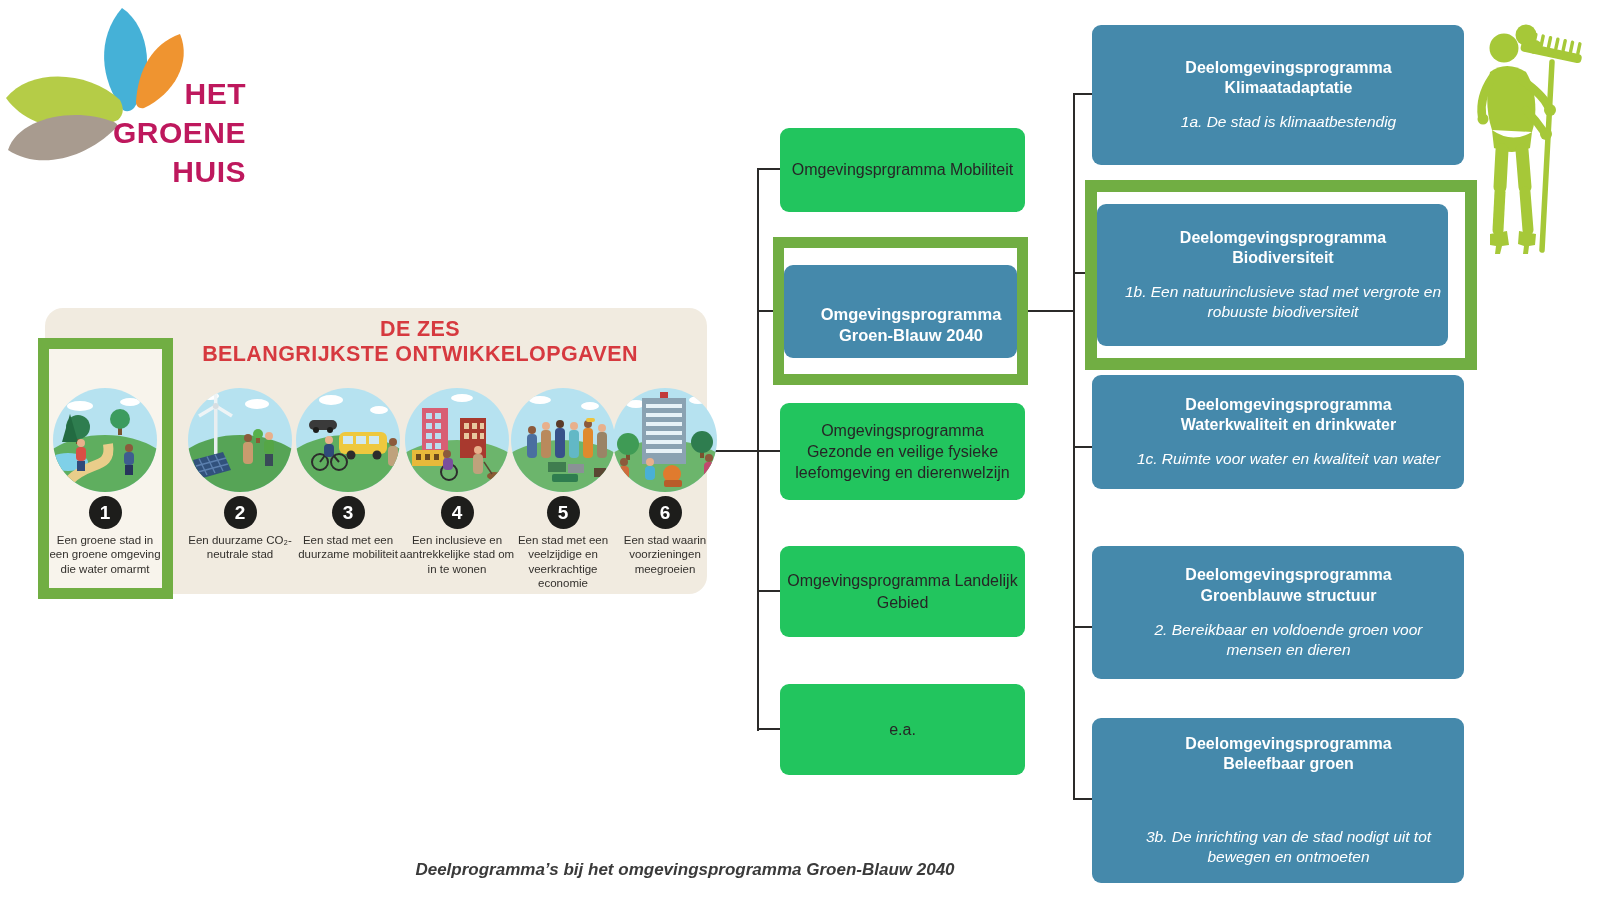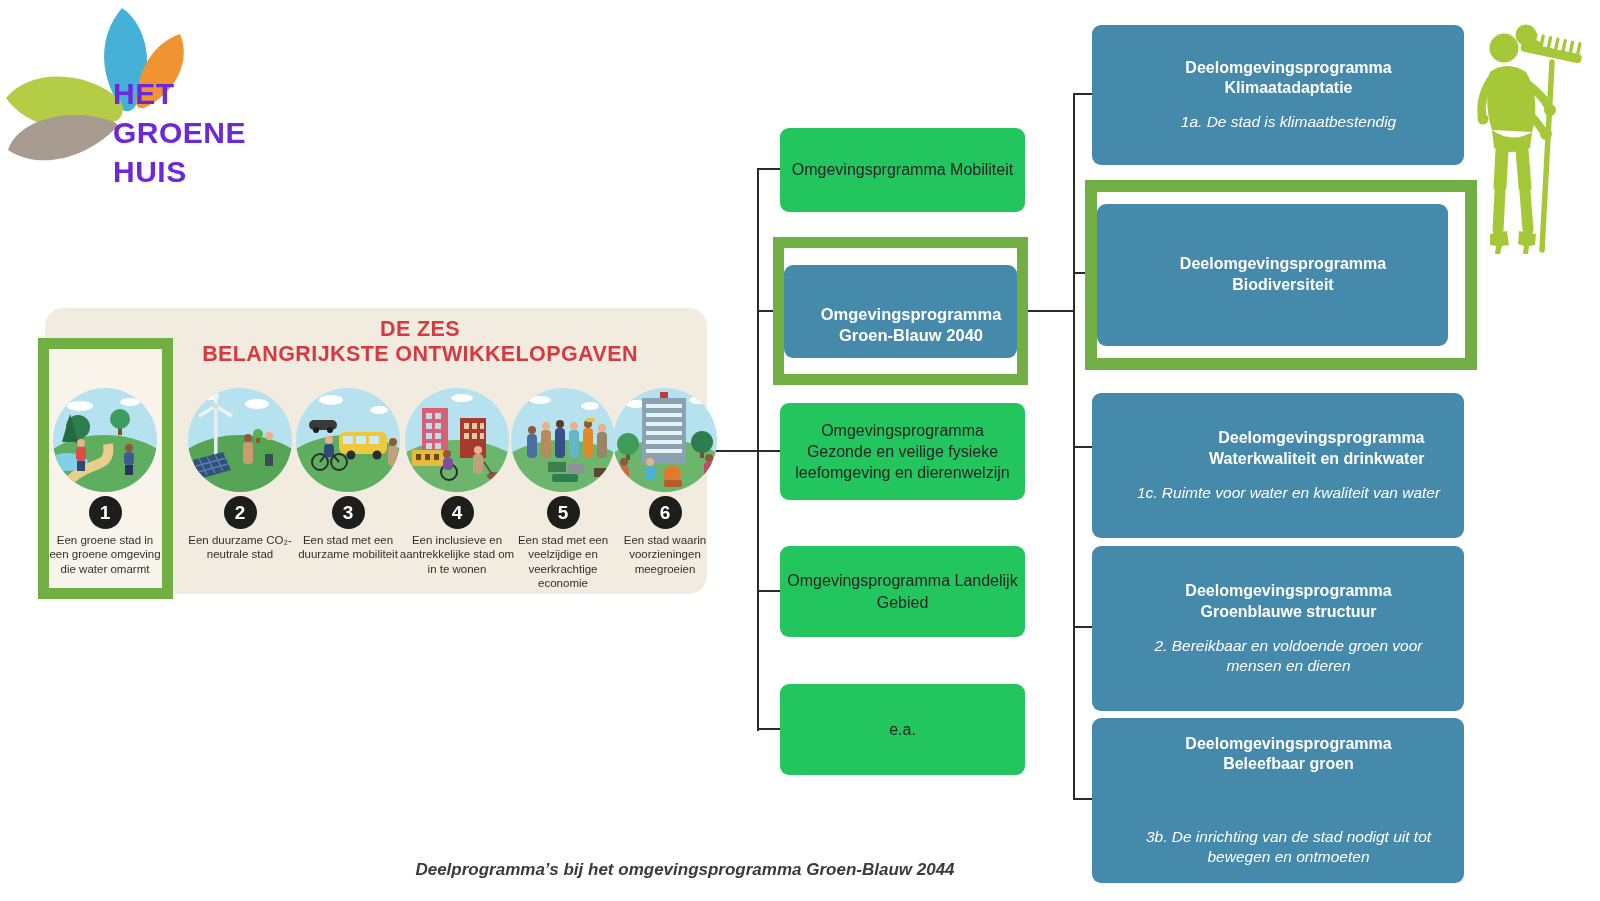--- a/index.html
+++ b/index.html
@@ -3,22 +3,22 @@
 <meta charset="utf-8">
 <style>
   html,body { margin:0; padding:0; background:#fff; }
   .canvas {
     position:relative; width:1600px; height:901px; background:#ffffff;
     font-family:"Liberation Sans", sans-serif; overflow:hidden;
   }
   
   .line { position:absolute; background:#2b2a29; }
   
-  .logo-text { position:absolute; left:113px; top:74px; color:#6d28d9;
-    font-weight:bold; font-size:30px; line-height:39px; letter-spacing:0.5px; }
+  .logo-text { position:absolute; left:113px; top:74px; color:#be185d;
+    font-weight:bold; font-size:30px; line-height:39px; letter-spacing:0.5px;text-align:right; }
   
   .panel { position:absolute; left:45px; top:308px; width:662px; height:286px;
     background:#f1ebe0; border-radius:18px; }
   .panel-title { position:absolute; left:170px; top:317px; width:500px; text-align:center; }
   .panel-title .t1, .panel-title .t2 { color:#d6393f; font-weight:bold; font-size:21.5px;
     line-height:25px; letter-spacing:0.4px; }
   .panel-title .sub { color:#9a948c; font-weight:bold; font-size:15px; letter-spacing:1.4px; margin-top:3px; }
   .hl-item-frame { position:absolute; left:38px; top:338px; width:135px; height:261px;
     border:11px solid #71ae43; background:#f8f4ec; box-sizing:border-box; }
   .item { position:absolute; width:132px; top:382px; text-align:center; }
@@ -354,33 +354,34 @@
   </div>
 
   <div class="blue-box abs" style="top:25px;height:140px;">
     <div class="t">Deelomgevingsprogramma Klimaatadaptatie</div>
     <div class="g">1a. De stad is klimaatbestendig</div>
   </div>
 
   <div class="green-frame frame-right">
     <div class="blue-box" style="width:330px;height:142px;">
       <div class="t">Deelomgevingsprogramma Biodiversiteit</div>
+      <div class="g">1b. Een natuurinclusieve stad met vergrote en robuuste biodiversiteit</div>
     </div>
   </div>
 
-  <div class="blue-box abs" style="top:393px;height:145px;text-align:right;">
+  <div class="blue-box abs" style="top:375px;height:114px;">
     <div class="t">Deelomgevingsprogramma Waterkwaliteit en drinkwater</div>
     <div class="g">1c. Ruimte voor water en kwaliteit van water</div>
   </div>
 
-  <div class="blue-box abs" style="top:546px;height:165px;">
+  <div class="blue-box abs" style="top:546px;height:133px;">
     <div class="t">Deelomgevingsprogramma Groenblauwe structuur</div>
     <div class="g">2. Bereikbaar en voldoende groen voor mensen en dieren</div>
   </div>
 
   <div class="blue-box abs" style="top:718px;height:165px;gap:39px;">
     <div class="t">Deelomgevingsprogramma Beleefbaar groen</div>
     <div class="g">3b. De inrichting van de stad nodigt uit tot bewegen en ontmoeten</div>
   </div>
 
-  <div class="footer-cap">Deelprogramma’s bij het omgevingsprogramma Groen-Blauw 2044</div>
+  <div class="footer-cap">Deelprogramma’s bij het omgevingsprogramma Groen-Blauw 2040</div>
 
 </div>
 
 </body></html>

